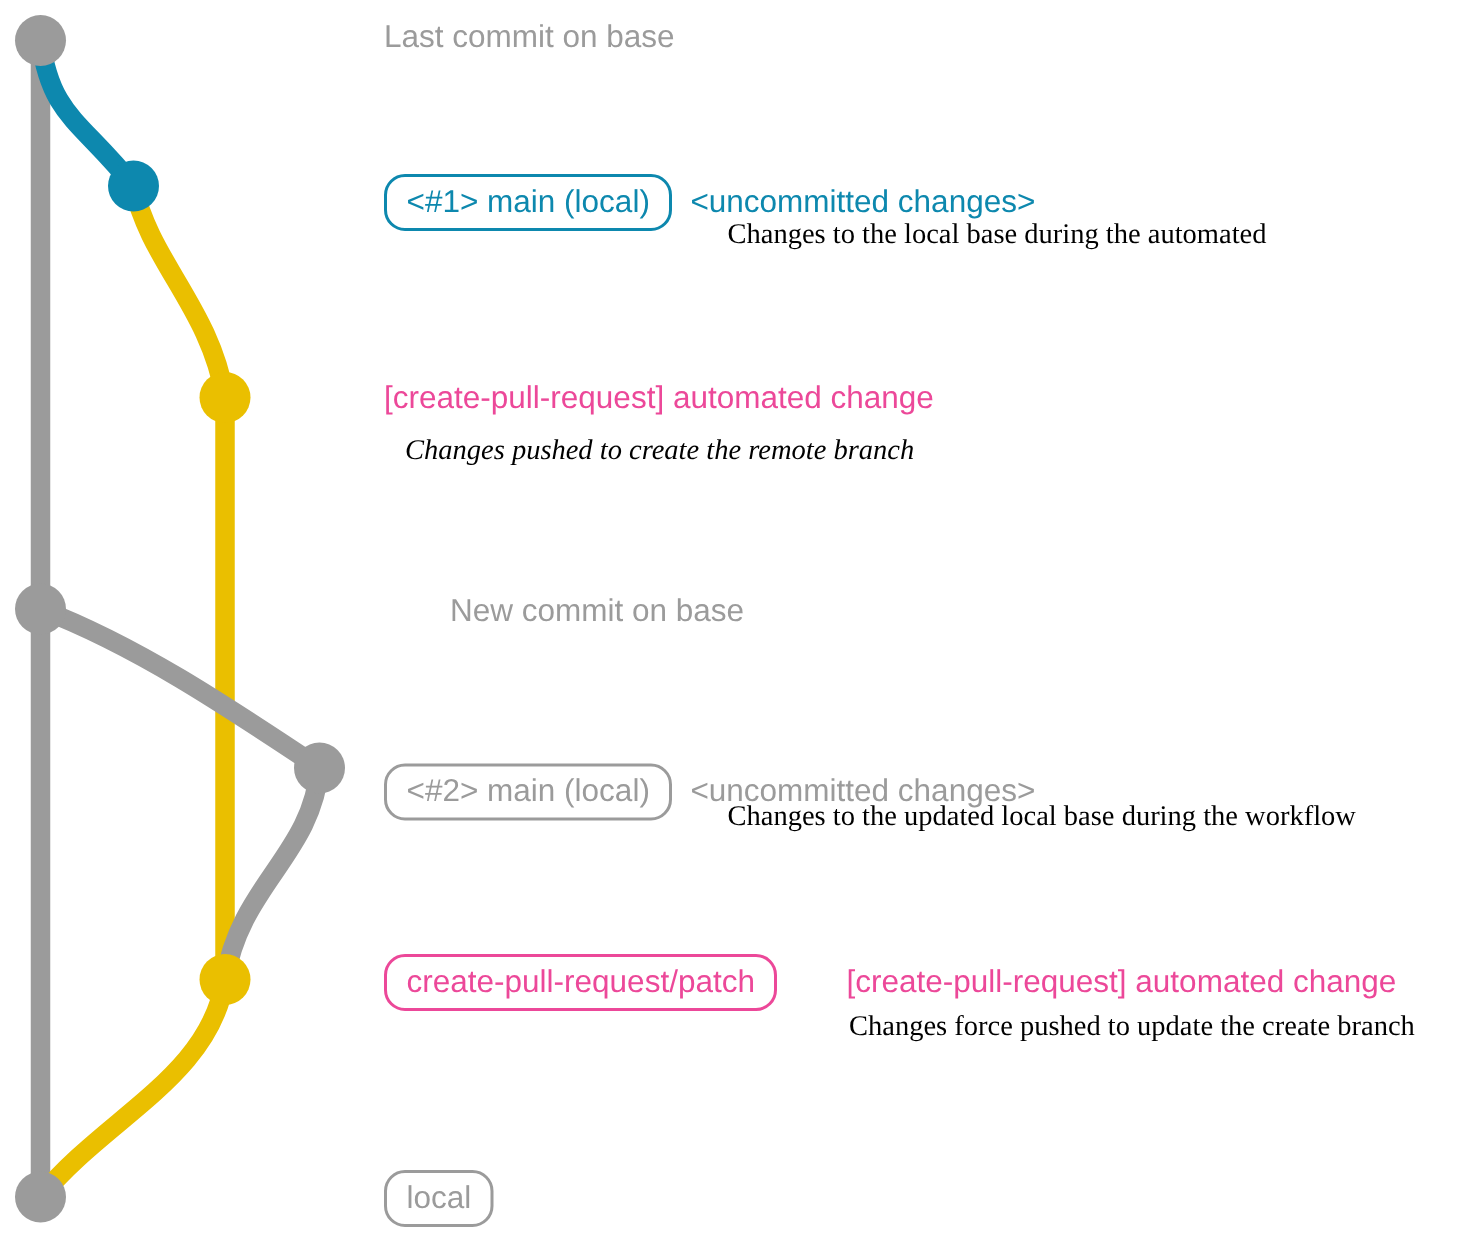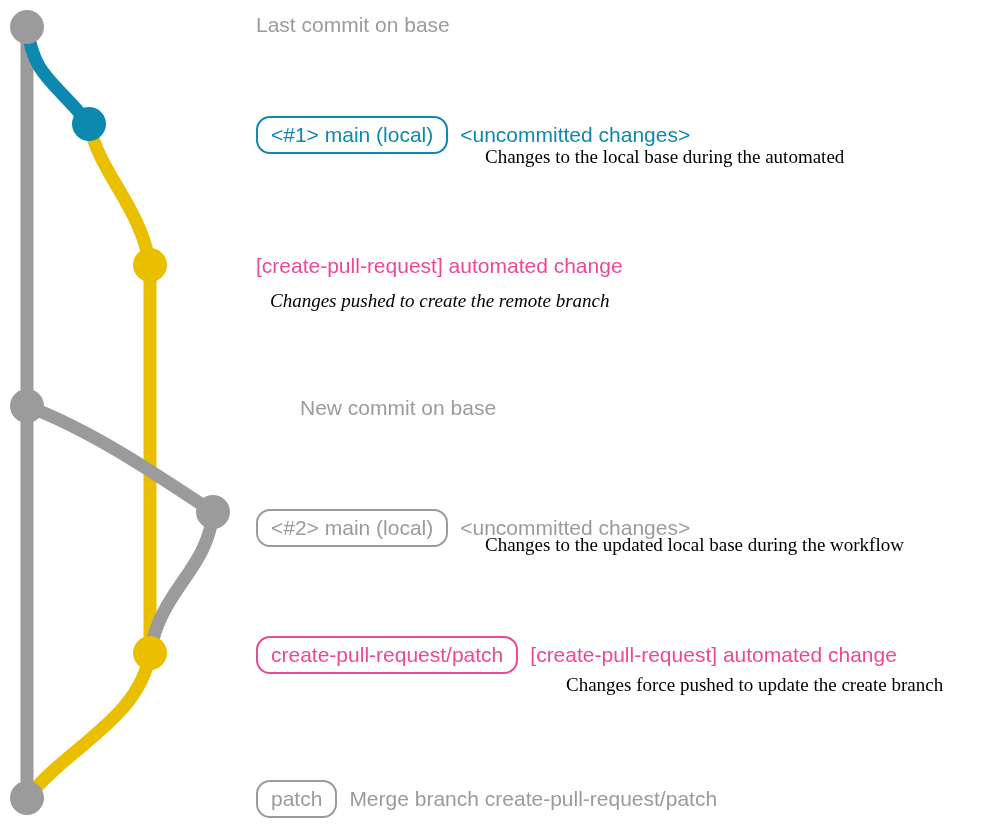--- a/index.html
+++ b/index.html
@@ -119,24 +119,23 @@
   <div class="commit-note" style="left:270px; top:290px;font-style:italic;">Changes pushed to create the remote branch</div>
 
   <div class="plain-subject c-gray" style="left:256px; top:396px;margin-left:44px;">New commit on base</div>
 
   <div class="commit-row" style="left:256px; top:497px;margin-top:12px;">
     <span class="ref-pill c-gray">&lt;#2&gt; main (local)</span>
     <span class="commit-subject c-gray">&lt;uncommitted changes&gt;</span>
   </div>
   <div class="commit-note" style="left:485px; top:534px;">Changes to the updated local base during the workflow</div>
 
-  <div class="commit-row" style="left:256px; top:636px;">
+  <div class="commit-row" style="left:256px; top:636px;gap:34px;">
     <span class="ref-pill c-yellow">create-pull-request/patch</span>
     <span class="commit-subject c-yellow">[create-pull-request] automated change</span>
   </div>
   <div class="commit-note" style="left:566px; top:674px;">Changes force pushed to update the create branch</div>
 
   <div class="commit-row" style="left:256px; top:780px;">
-    <span class="ref-pill c-gray">patch</span>
-    <span class="commit-subject c-gray">Merge branch create-pull-request/patch</span>
+    <span class="ref-pill c-gray">local</span>
   </div>
 
 </div>
 
 </body></html>

